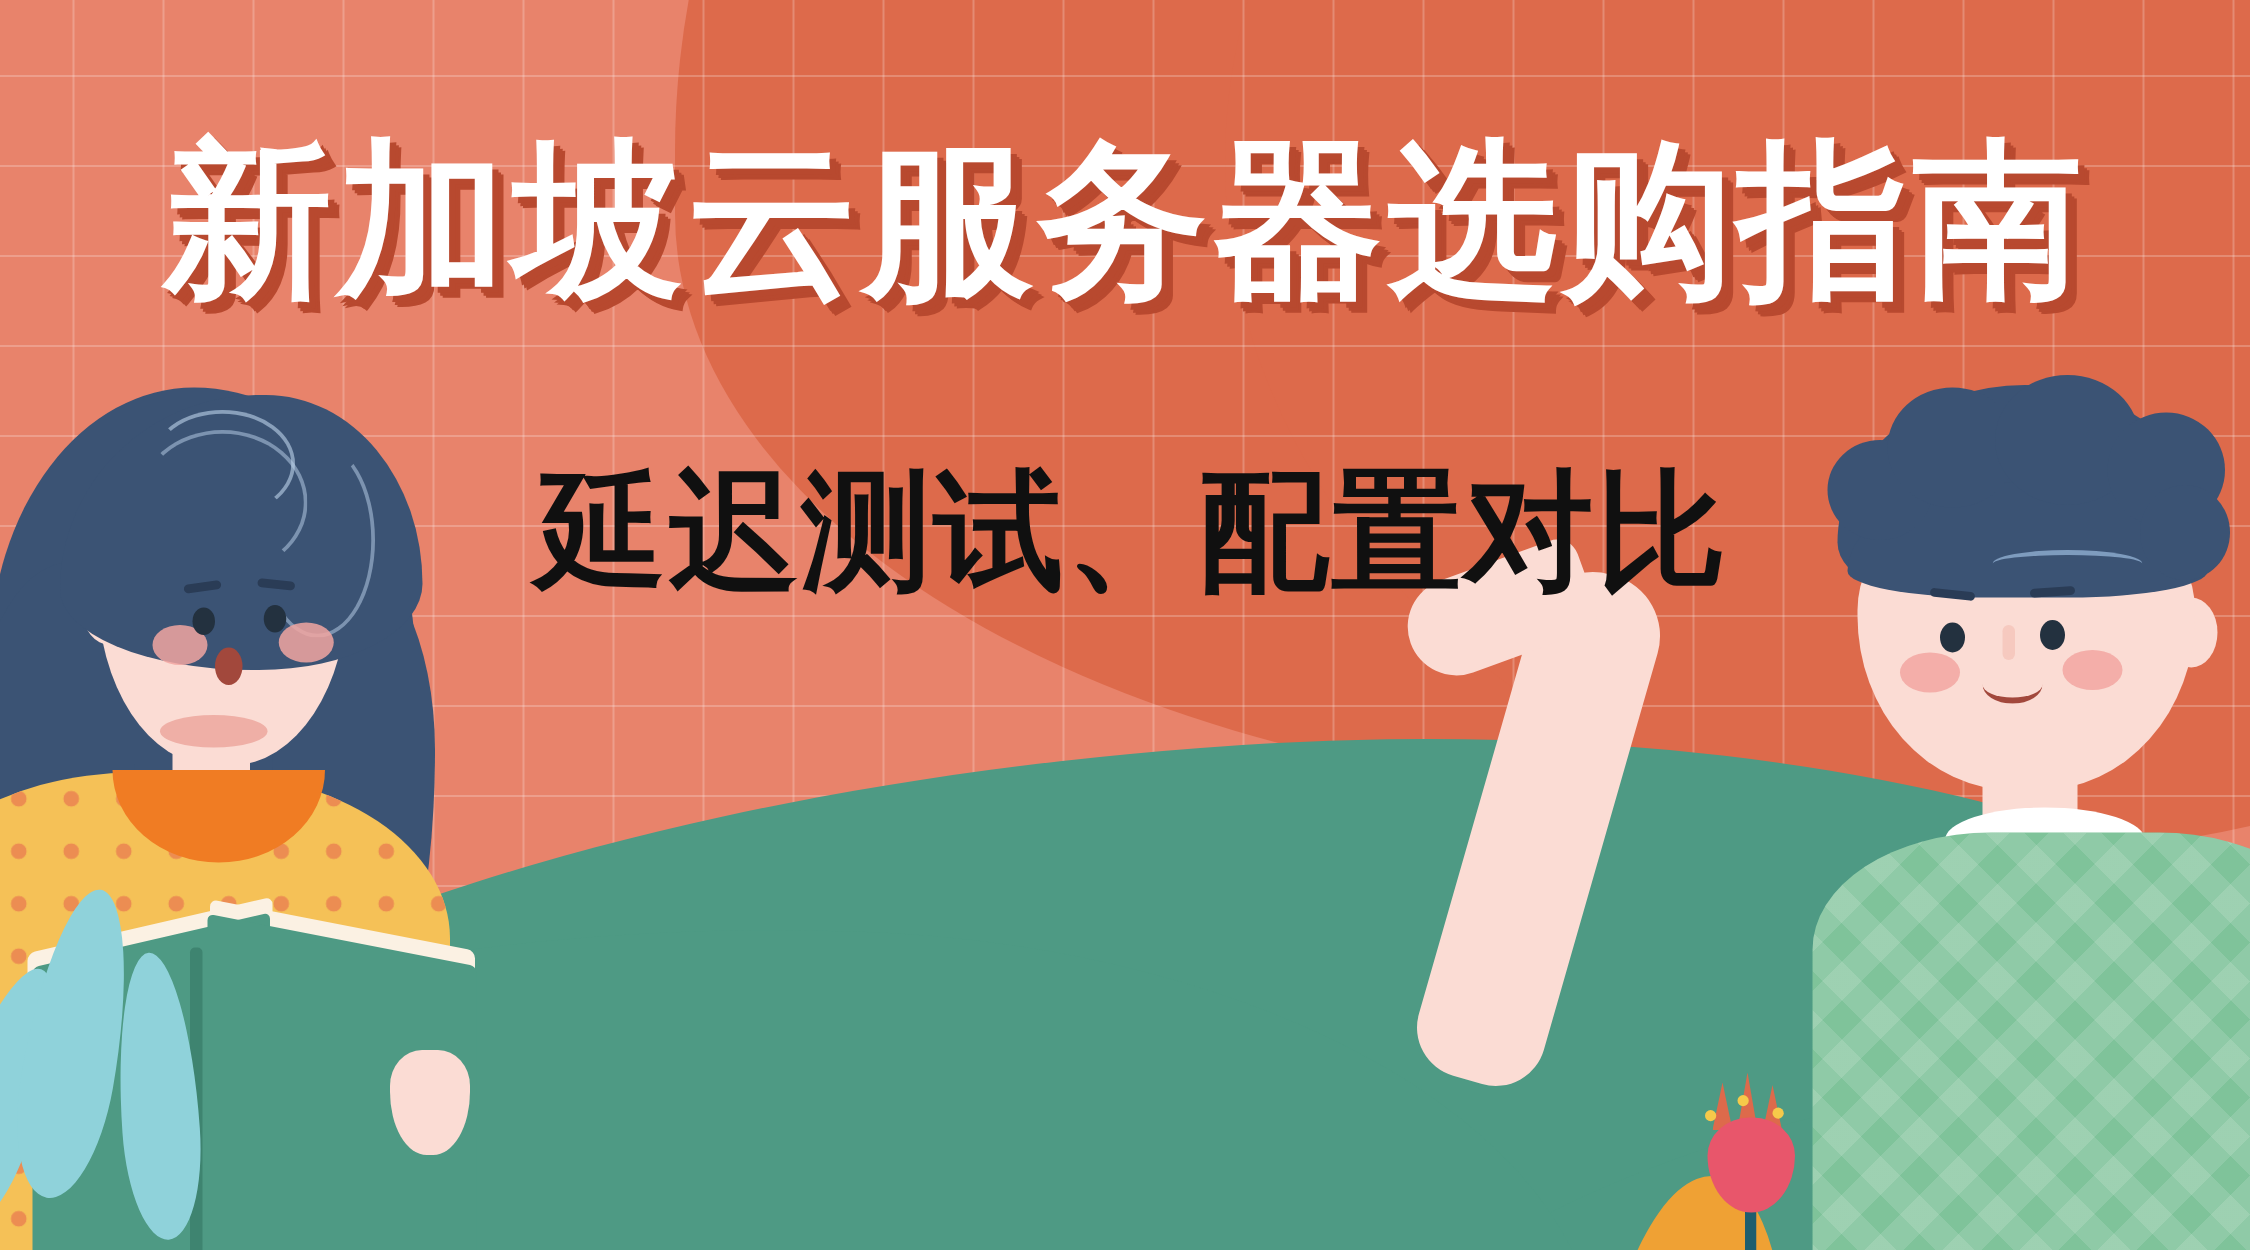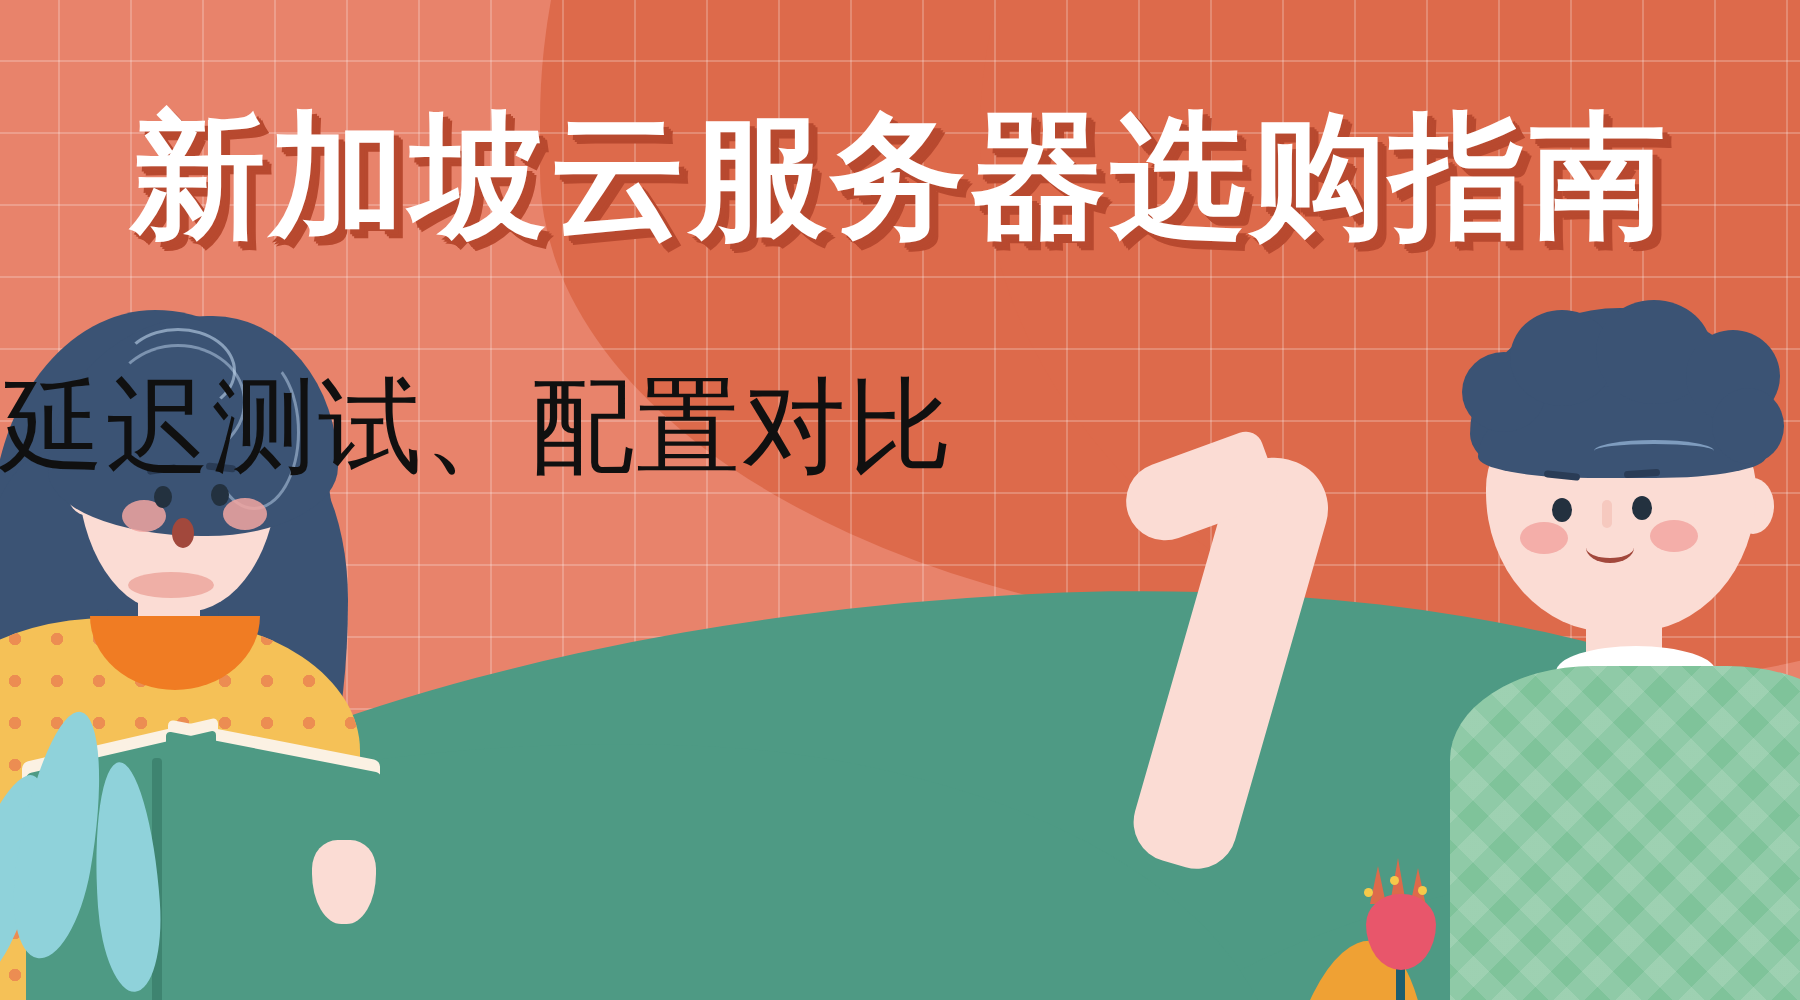--- a/index.html
+++ b/index.html
@@ -251,25 +251,25 @@
     letter-spacing:4px;
     color:#FFFFFF;
     font-family:"Liberation Sans","DejaVu Sans",sans-serif;
     text-shadow:
        5px 5px 0 #B8492F,
        7px 7px 0 #B8492F,
        9px 9px 0 #B8492F;
     white-space:nowrap;
   }
   .subtitle{
-    position:absolute;left:0;right:0;top:360px;
-    text-align:left;
+    position:absolute;left:12px;right:0;top:360px;
+    text-align:center;
     color:#101010;
     font-size:104px;line-height:1.28;
-    font-weight:400;
+    font-weight:700;
     letter-spacing:2px;
     font-family:"Liberation Sans","DejaVu Sans",sans-serif;
     white-space:nowrap;
   }
   .subtitle .l2{display:block;}
 </style>
 </head>
 <body>
 
 <div id="stage">

